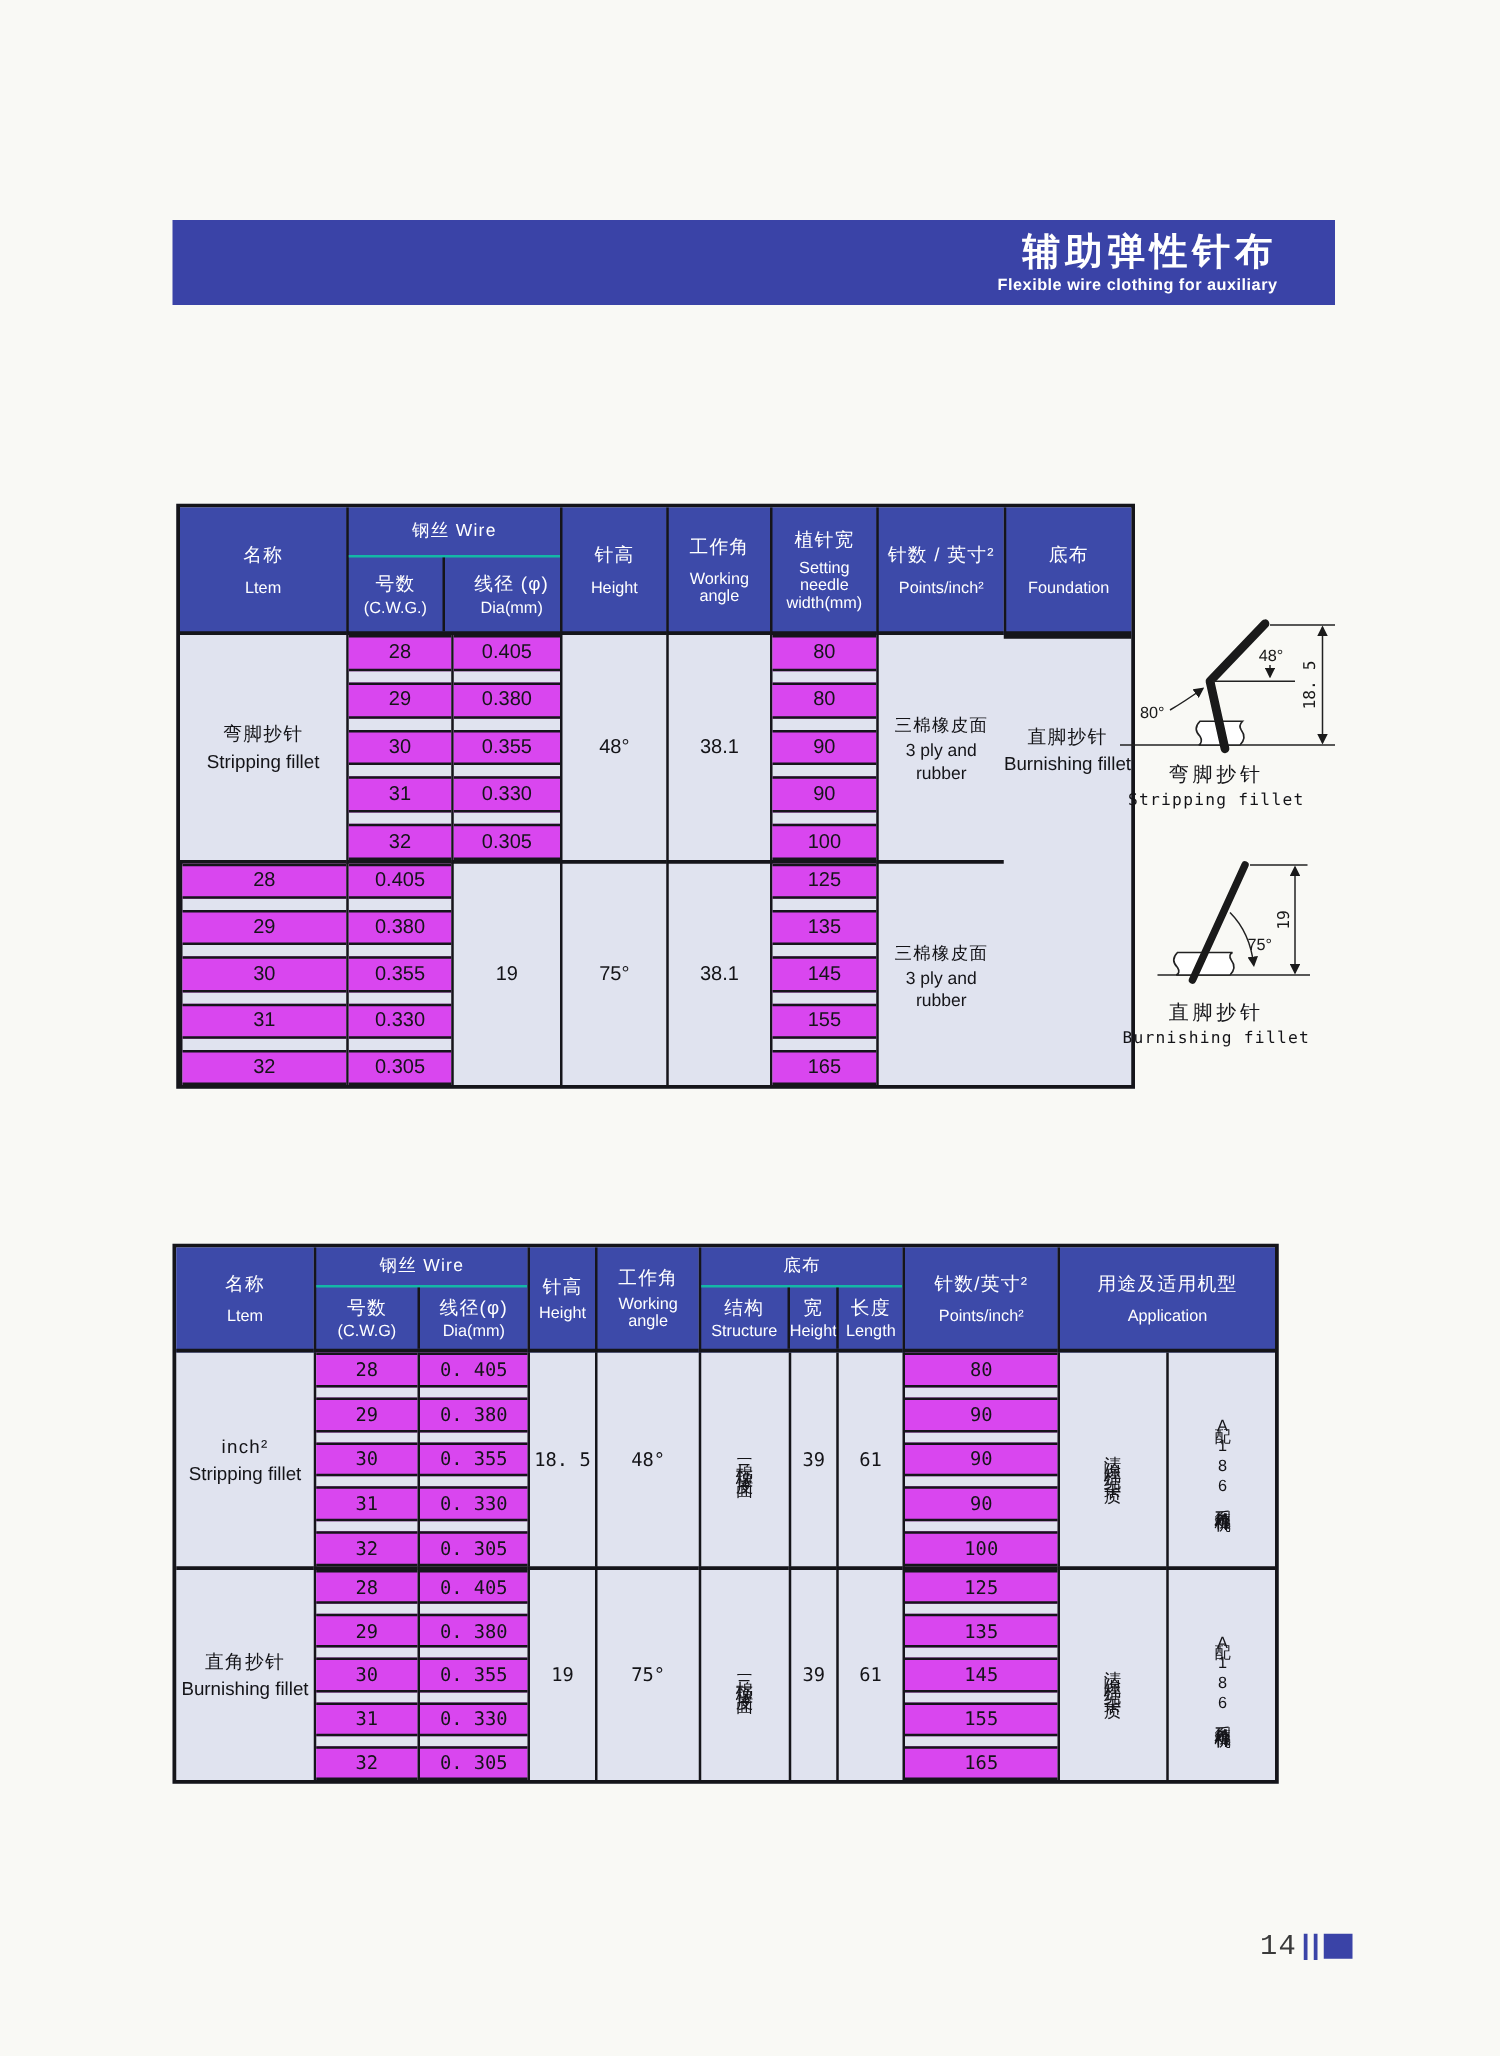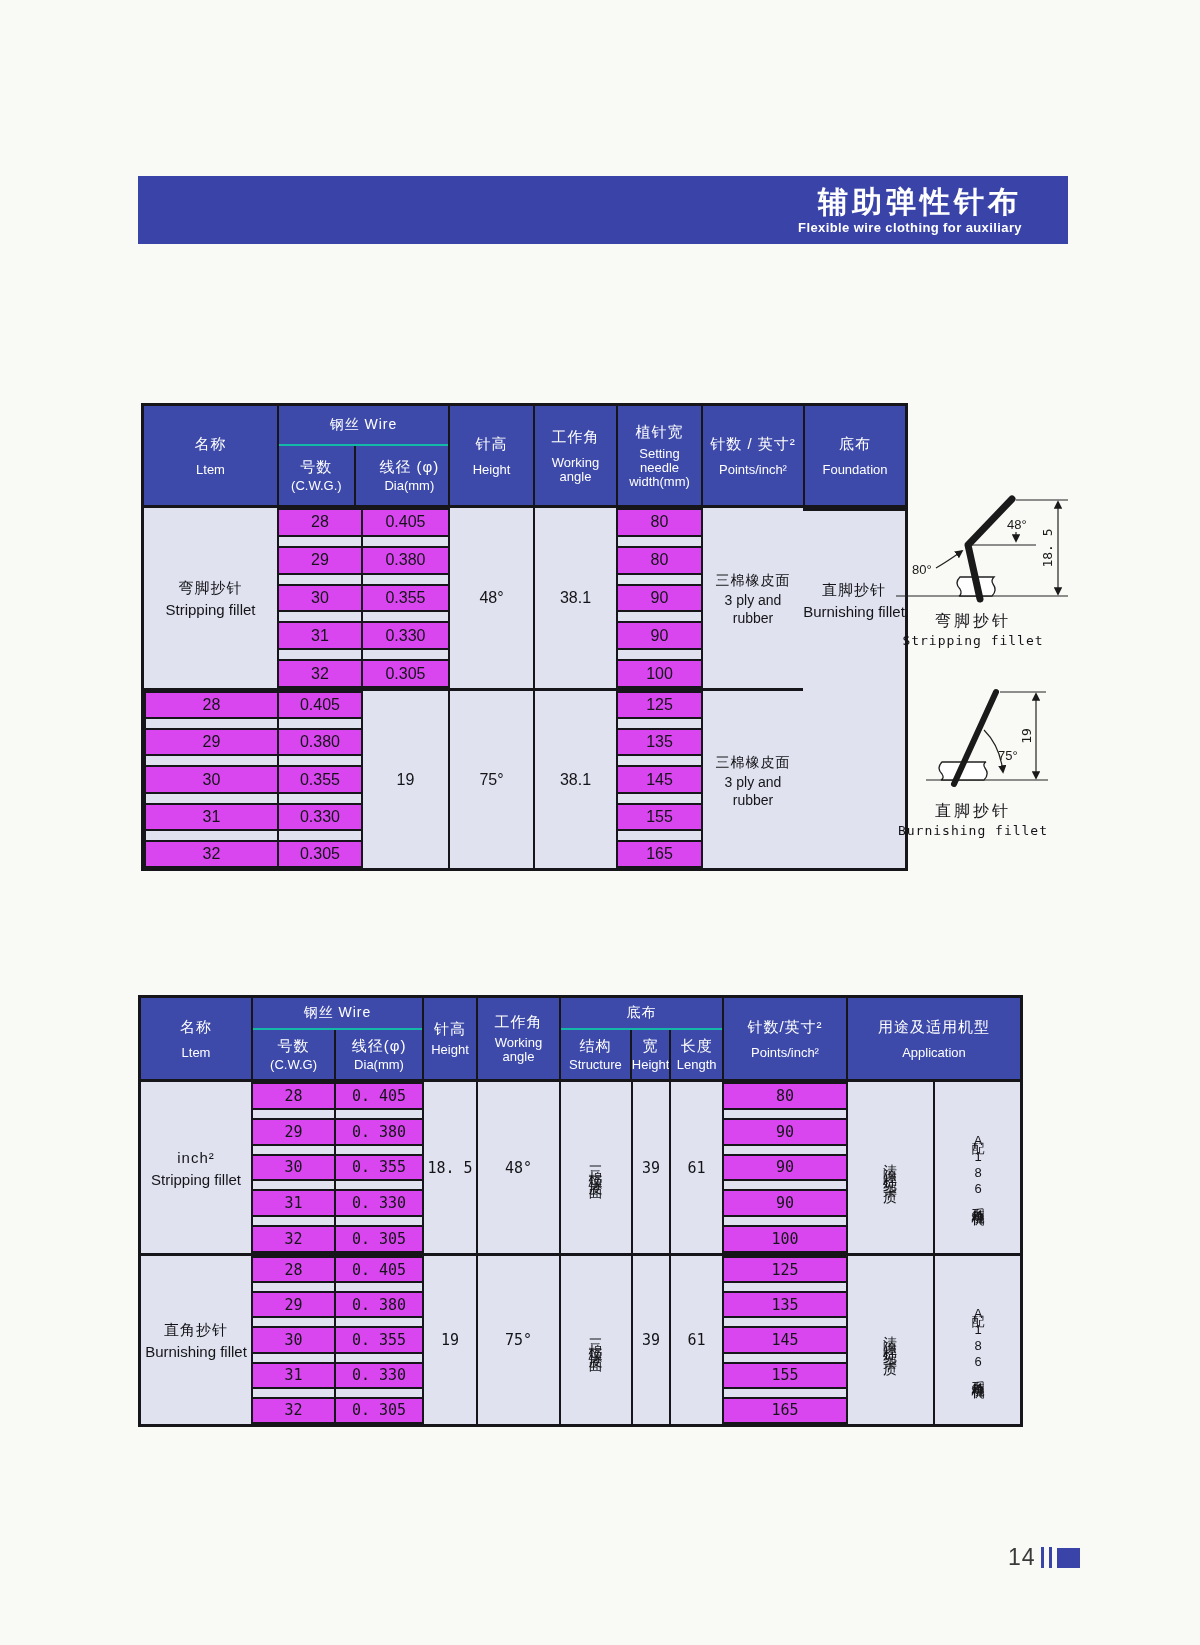--- a/index.html
+++ b/index.html
@@ -64,21 +64,21 @@
   .vtext-sm{writing-mode:vertical-rl;text-orientation:upright;font-size:13px;letter-spacing:1px;}
 
   
   .diag-cap{width:170px;text-align:center;}
   .diag-cap .zh{font-size:16px;letter-spacing:3px;line-height:22px;}
   .diag-cap .en{font-family:"DejaVu Sans Mono",monospace;font-size:13px;letter-spacing:1px;line-height:18px;}
   svg text{font-family:"Liberation Sans",sans-serif;font-size:13px;fill:#1a1a1a;}
   svg text.dim{font-family:"DejaVu Sans Mono",monospace;}
 
   
-  .pagenum{left:1008px;top:1544px;display:flex;align-items:center;gap:5px;}
+  .pagenum{left:1008px;top:1544px;display:flex;align-items:center;gap:5px;font-family:Liberation Mono, monospace;}
   .pagenum .num{font-size:23px;color:#3a3a3a;letter-spacing:1px;}
   .pbar{width:3px;height:21px;background:#3a43a7;}
   .pbox{width:23px;height:20px;background:#3a43a7;}
 </style>
 </head>
 <body>
 
 <div class="abs banner">
   <div class="banner-title">辅助弹性针布</div>
   <div class="banner-sub">Flexible wire clothing for auxiliary</div>

